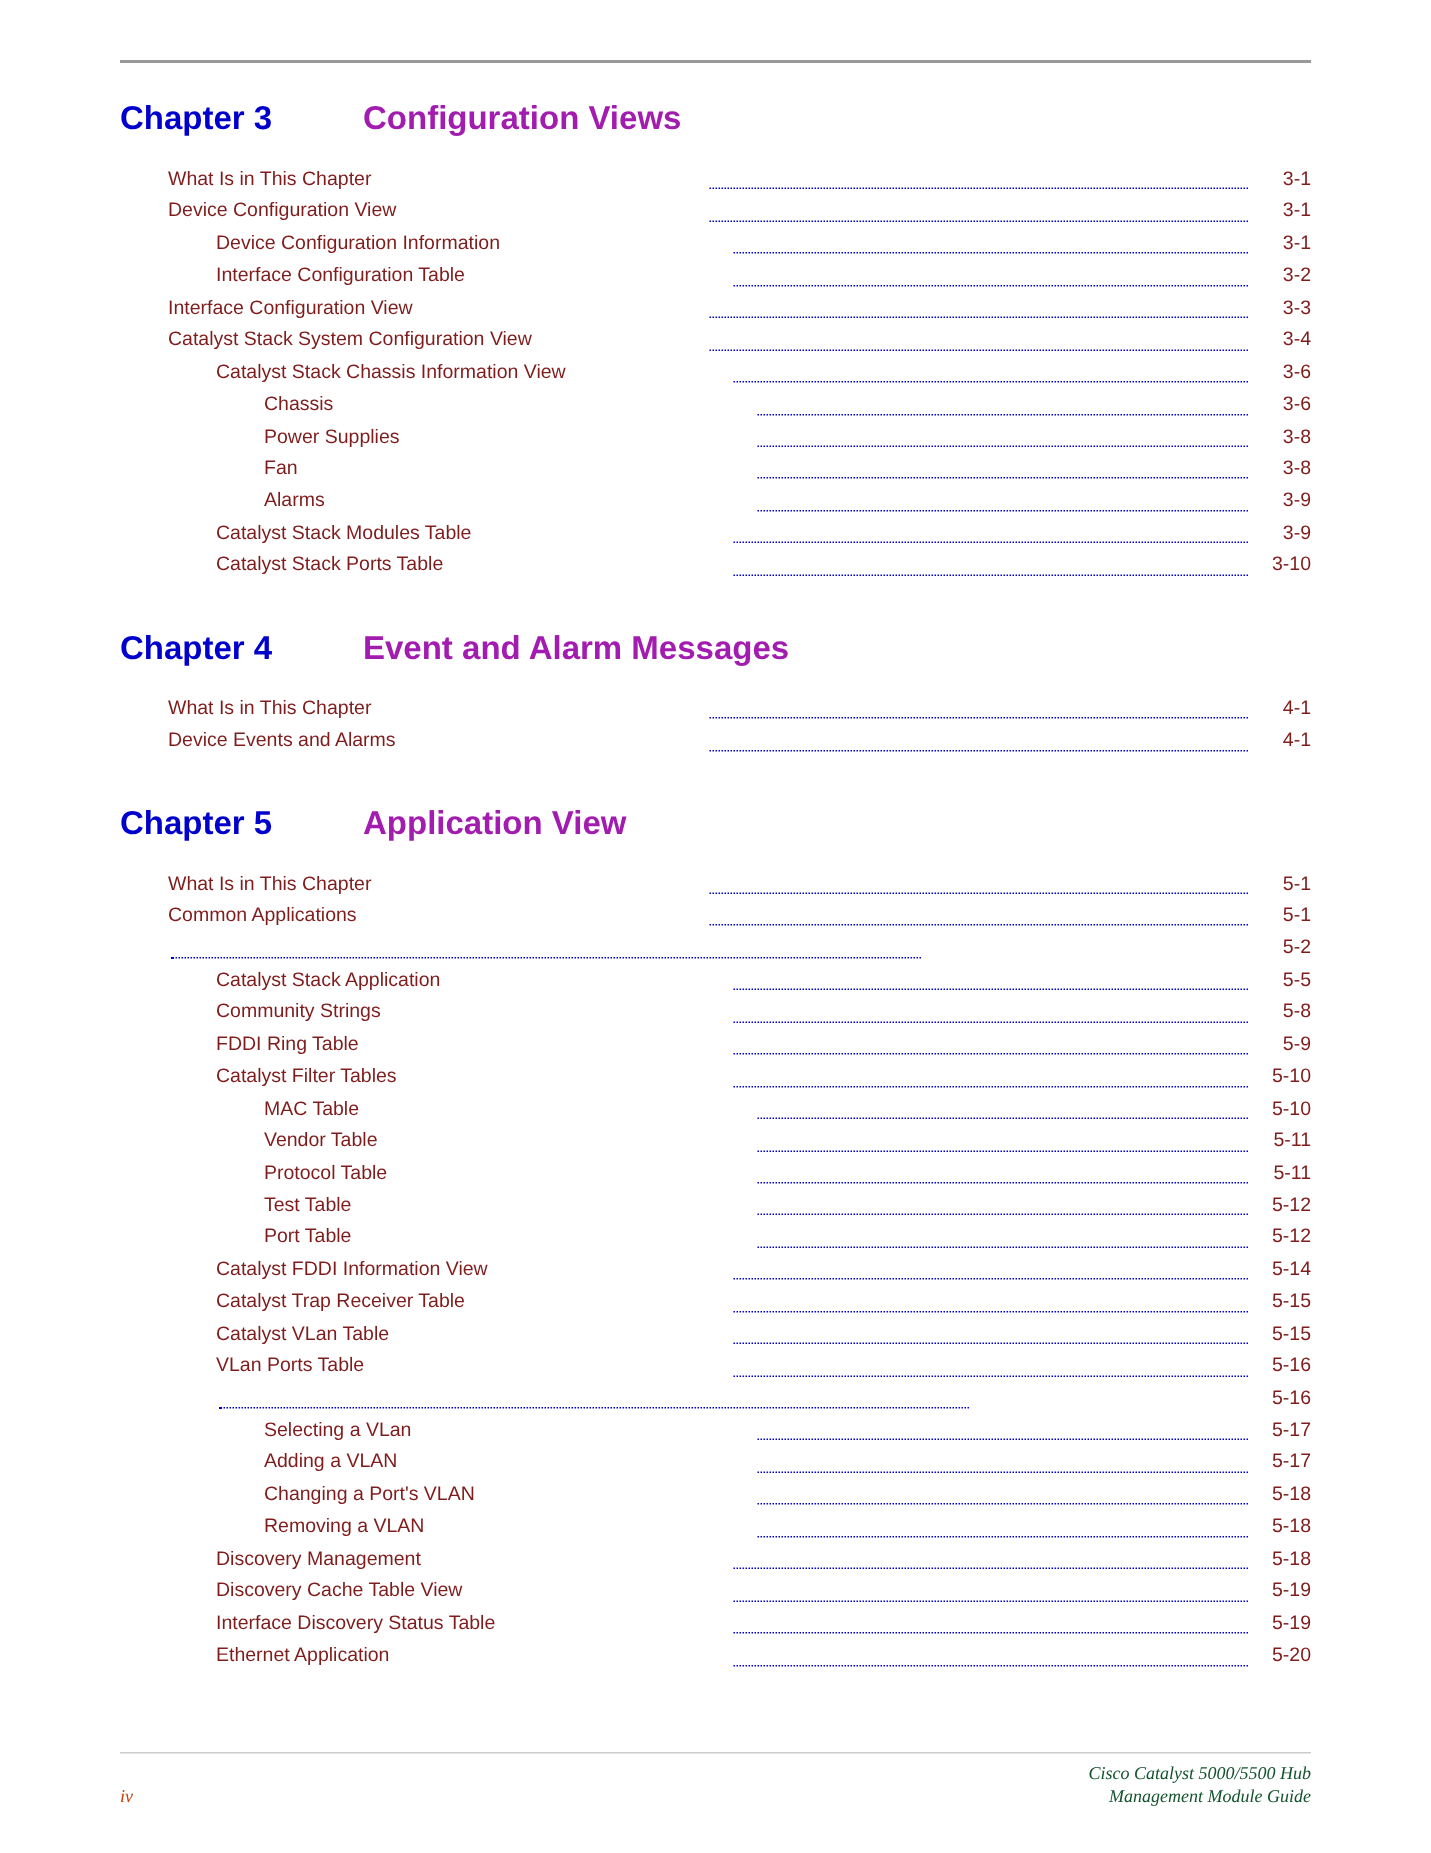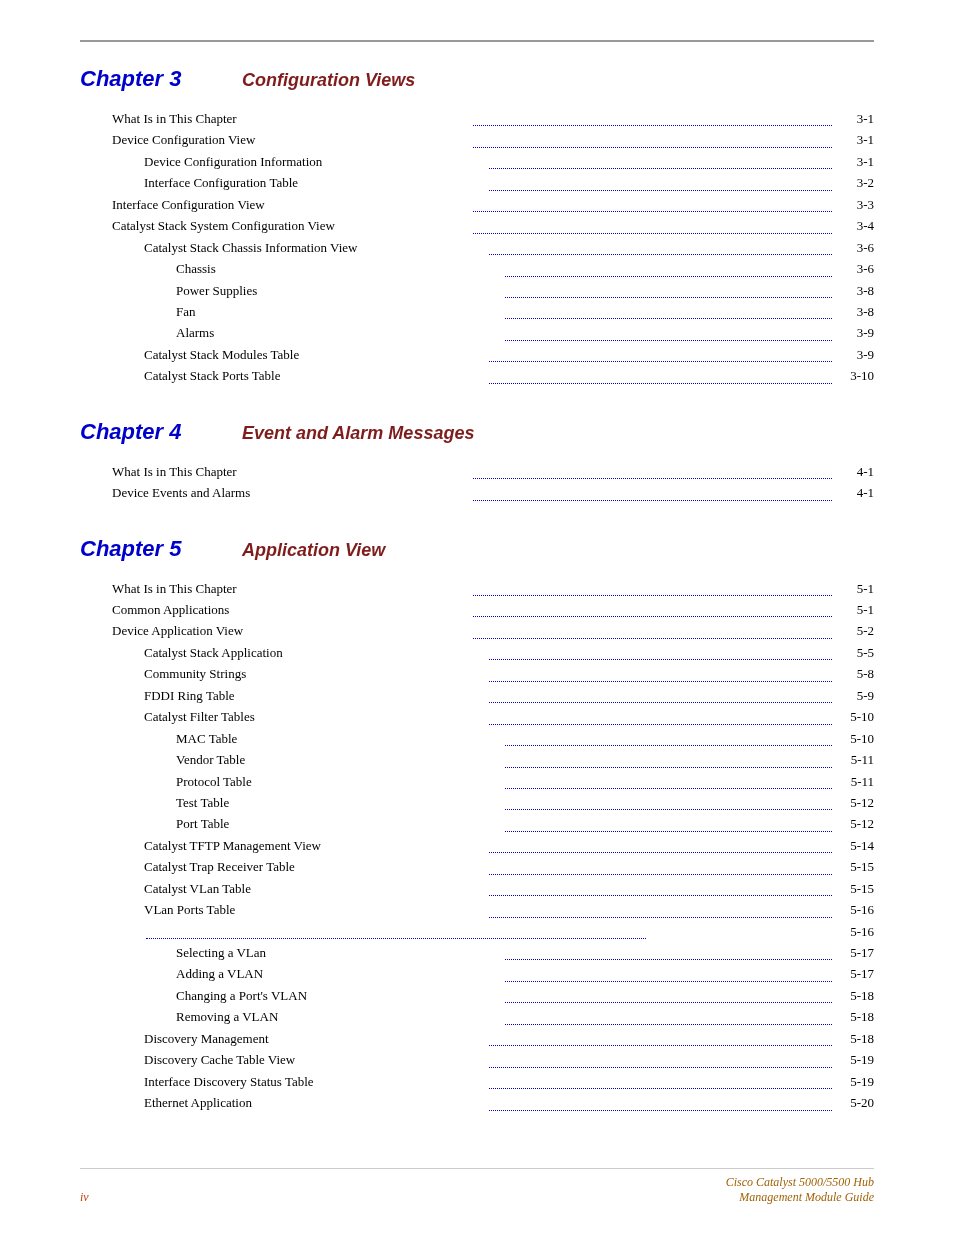--- a/index.html
+++ b/index.html
@@ -14,45 +14,44 @@
     }
     .top-rule {
       border-top: 2px solid #999;
       margin-bottom: 24px;
     }
     .chapter-heading {
       display: flex;
       align-items: baseline;
       gap: 32px;
       margin-bottom: 16px;
-      font-style: italic;
     }
     .chapter-label {
       font-size: 22px;
       font-weight: bold;
       color: #00c;
       font-family: Arial, sans-serif;
       min-width: 130px;
     }
     .chapter-title {
-      font-size: 18px;
+      font-size: 22px;
       font-weight: bold;
-      color: #7f1d1d;
+      color: #a21caf;
       font-family: Arial, sans-serif;
     }
     .toc-section {
       margin-bottom: 32px;
     }
     .toc-entry {
       display: flex;
       justify-content: space-between;
-      color: #000000;
+      color: #7f1d1d;
       font-size: 13px;
       line-height: 1.65;
-      font-family: Liberation Serif, serif;
+      font-family: Liberation Sans, sans-serif;
     }
     .toc-entry .entry-text {
       flex: 1;
     }
     .toc-entry .dots {
       flex: 1;
       overflow: hidden;
       border-bottom: 1px dotted #00c;
       margin: 0 2px 3px 2px;
       max-width: 500px;
@@ -76,21 +75,21 @@
       border-top: 1px solid #ccc;
       padding-top: 6px;
     }
     .footer-left {
       font-style: italic;
       font-size: 12px;
       color: #c2410c;
     }
     .footer-right {
       font-size: 12px;
-      color: #a16207;
+      color: #14532d;
       text-align: right;
       font-style: italic;
     }
   </style>
 </head>
 <body>
 
 <div class="top-rule"></div>
 
 <div id="chapters-container">
@@ -190,21 +189,20 @@
         <span class="entry-text">What Is in This Chapter</span>
         <span class="dots"></span>
         <span class="page-num">5-1</span>
       </div>
       <div class="toc-entry indent1">
         <span class="entry-text">Common Applications</span>
         <span class="dots"></span>
         <span class="page-num">5-1</span>
       </div>
       <div class="toc-entry indent1">
-        <span class="entry-text">Device Application View</span>
         <span class="dots"></span>
         <span class="page-num">5-2</span>
       </div>
       <div class="toc-entry indent2">
         <span class="entry-text">Catalyst Stack Application</span>
         <span class="dots"></span>
         <span class="page-num">5-5</span>
       </div>
       <div class="toc-entry indent2">
         <span class="entry-text">Community Strings</span>
@@ -240,21 +238,21 @@
         <span class="entry-text">Test Table</span>
         <span class="dots"></span>
         <span class="page-num">5-12</span>
       </div>
       <div class="toc-entry indent3">
         <span class="entry-text">Port Table</span>
         <span class="dots"></span>
         <span class="page-num">5-12</span>
       </div>
       <div class="toc-entry indent2">
-        <span class="entry-text">Catalyst TFTP Management View</span>
+        <span class="entry-text">Catalyst FDDI Information View</span>
         <span class="dots"></span>
         <span class="page-num">5-14</span>
       </div>
       <div class="toc-entry indent2">
         <span class="entry-text">Catalyst Trap Receiver Table</span>
         <span class="dots"></span>
         <span class="page-num">5-15</span>
       </div>
       <div class="toc-entry indent2">
         <span class="entry-text">Catalyst VLan Table</span>

